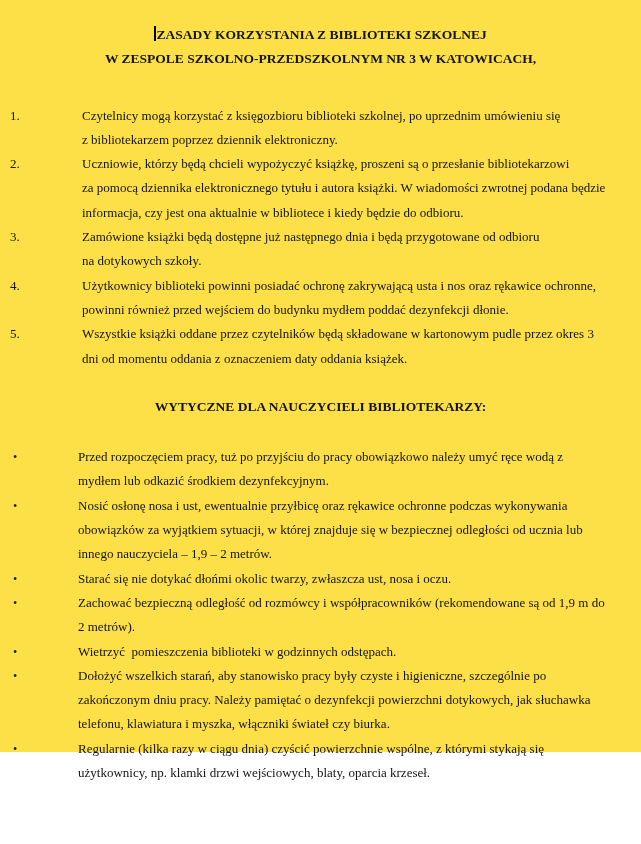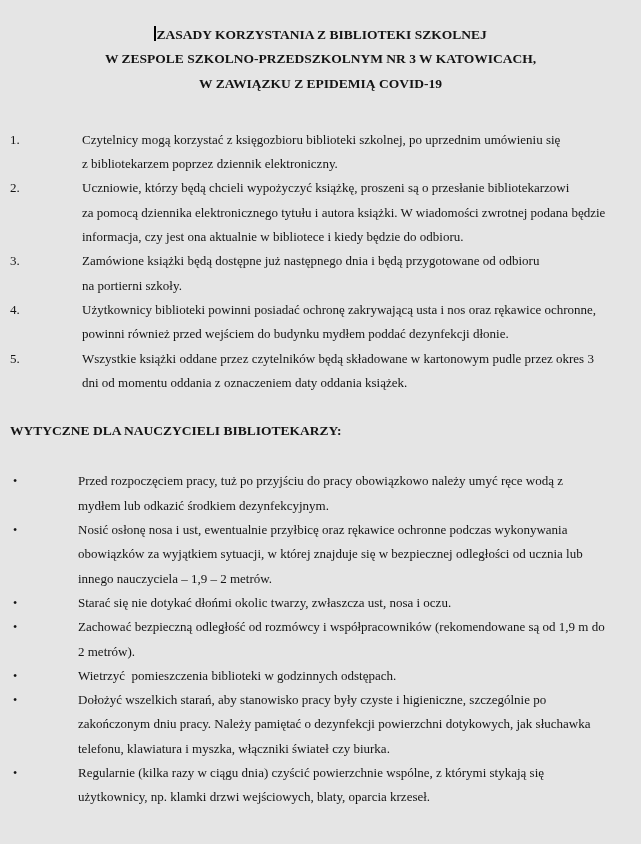--- a/index.html
+++ b/index.html
@@ -5,24 +5,24 @@
   html, body { margin: 0; padding: 0; }
   body {
     width: 641px; height: 844px;
     background: #ffffff;
     font-family: "Liberation Serif", serif;
     color: #141414;
     overflow: hidden;
   }
   .page {
     position: relative;
-    width: 641px; height: 844px;
+    width: 641px; height: 752px;
     box-sizing: border-box;
     padding: 23px 10px 0 10px;
-    background: #e5e5e5;
+    background: #fde047;
   }
   .title {
     text-align: center;
     font-weight: bold;
     font-size: 13.5px;
     line-height: 24.3px;
     margin: 0 0 32px 0;
   }
   .title-line { white-space: pre; }
   .caret {
@@ -41,20 +41,21 @@
   .num-marker {
     flex: 0 0 25px;
     width: 25px;
   }
   .item-text {
     white-space: pre-wrap;
     width: 596px;
     margin-left: 47px;
   }
   .heading {
+    text-align: center;
     font-weight: bold;
     font-size: 13.5px;
     line-height: 24.3px;
     margin: 0 0 26px 0;
   }
   .bullet-marker {
     flex: 0 0 21px;
     width: 21px;
     padding-left: 3px;
     box-sizing: border-box;
@@ -63,39 +64,38 @@
   .bullet-item .item-text { width: 600px; }
 </style>
 </head>
 <body>
 
 <div class="page">
 
   <div class="title">
     <div class="title-line"><span class="caret"></span><span>ZASADY KORZYSTANIA Z BIBLIOTEKI SZKOLNEJ</span></div>
     <div class="title-line"><span>W ZESPOLE SZKOLNO-PRZEDSZKOLNYM NR 3 W KATOWICACH,</span></div>
-    <div class="title-line"><span>W ZAWIĄZKU Z EPIDEMIĄ COVID-19</span></div>
   </div>
 
   <div class="rules body-text">
     <div class="num-item">
       <span class="num-marker">1.</span>
       <div class="item-text">Czytelnicy mogą korzystać z księgozbioru biblioteki szkolnej, po uprzednim umówieniu się
 z bibliotekarzem poprzez dziennik elektroniczny.</div>
     </div>
     <div class="num-item">
       <span class="num-marker">2.</span>
       <div class="item-text">Uczniowie, którzy będą chcieli wypożyczyć książkę, proszeni są o przesłanie bibliotekarzowi
 za pomocą dziennika elektronicznego tytułu i autora książki. W wiadomości zwrotnej podana będzie
 informacja, czy jest ona aktualnie w bibliotece i kiedy będzie do odbioru.</div>
     </div>
     <div class="num-item">
       <span class="num-marker">3.</span>
       <div class="item-text">Zamówione książki będą dostępne już następnego dnia i będą przygotowane od odbioru
-na portierni szkoły.</div>
+na dotykowych szkoły.</div>
     </div>
     <div class="num-item">
       <span class="num-marker">4.</span>
       <div class="item-text">Użytkownicy biblioteki powinni posiadać ochronę zakrywającą usta i nos oraz rękawice ochronne,
 powinni również przed wejściem do budynku mydłem poddać dezynfekcji dłonie.</div>
     </div>
     <div class="num-item">
       <span class="num-marker">5.</span>
       <div class="item-text">Wszystkie książki oddane przez czytelników będą składowane w kartonowym pudle przez okres 3
 dni od momentu oddania z oznaczeniem daty oddania książek.</div>

